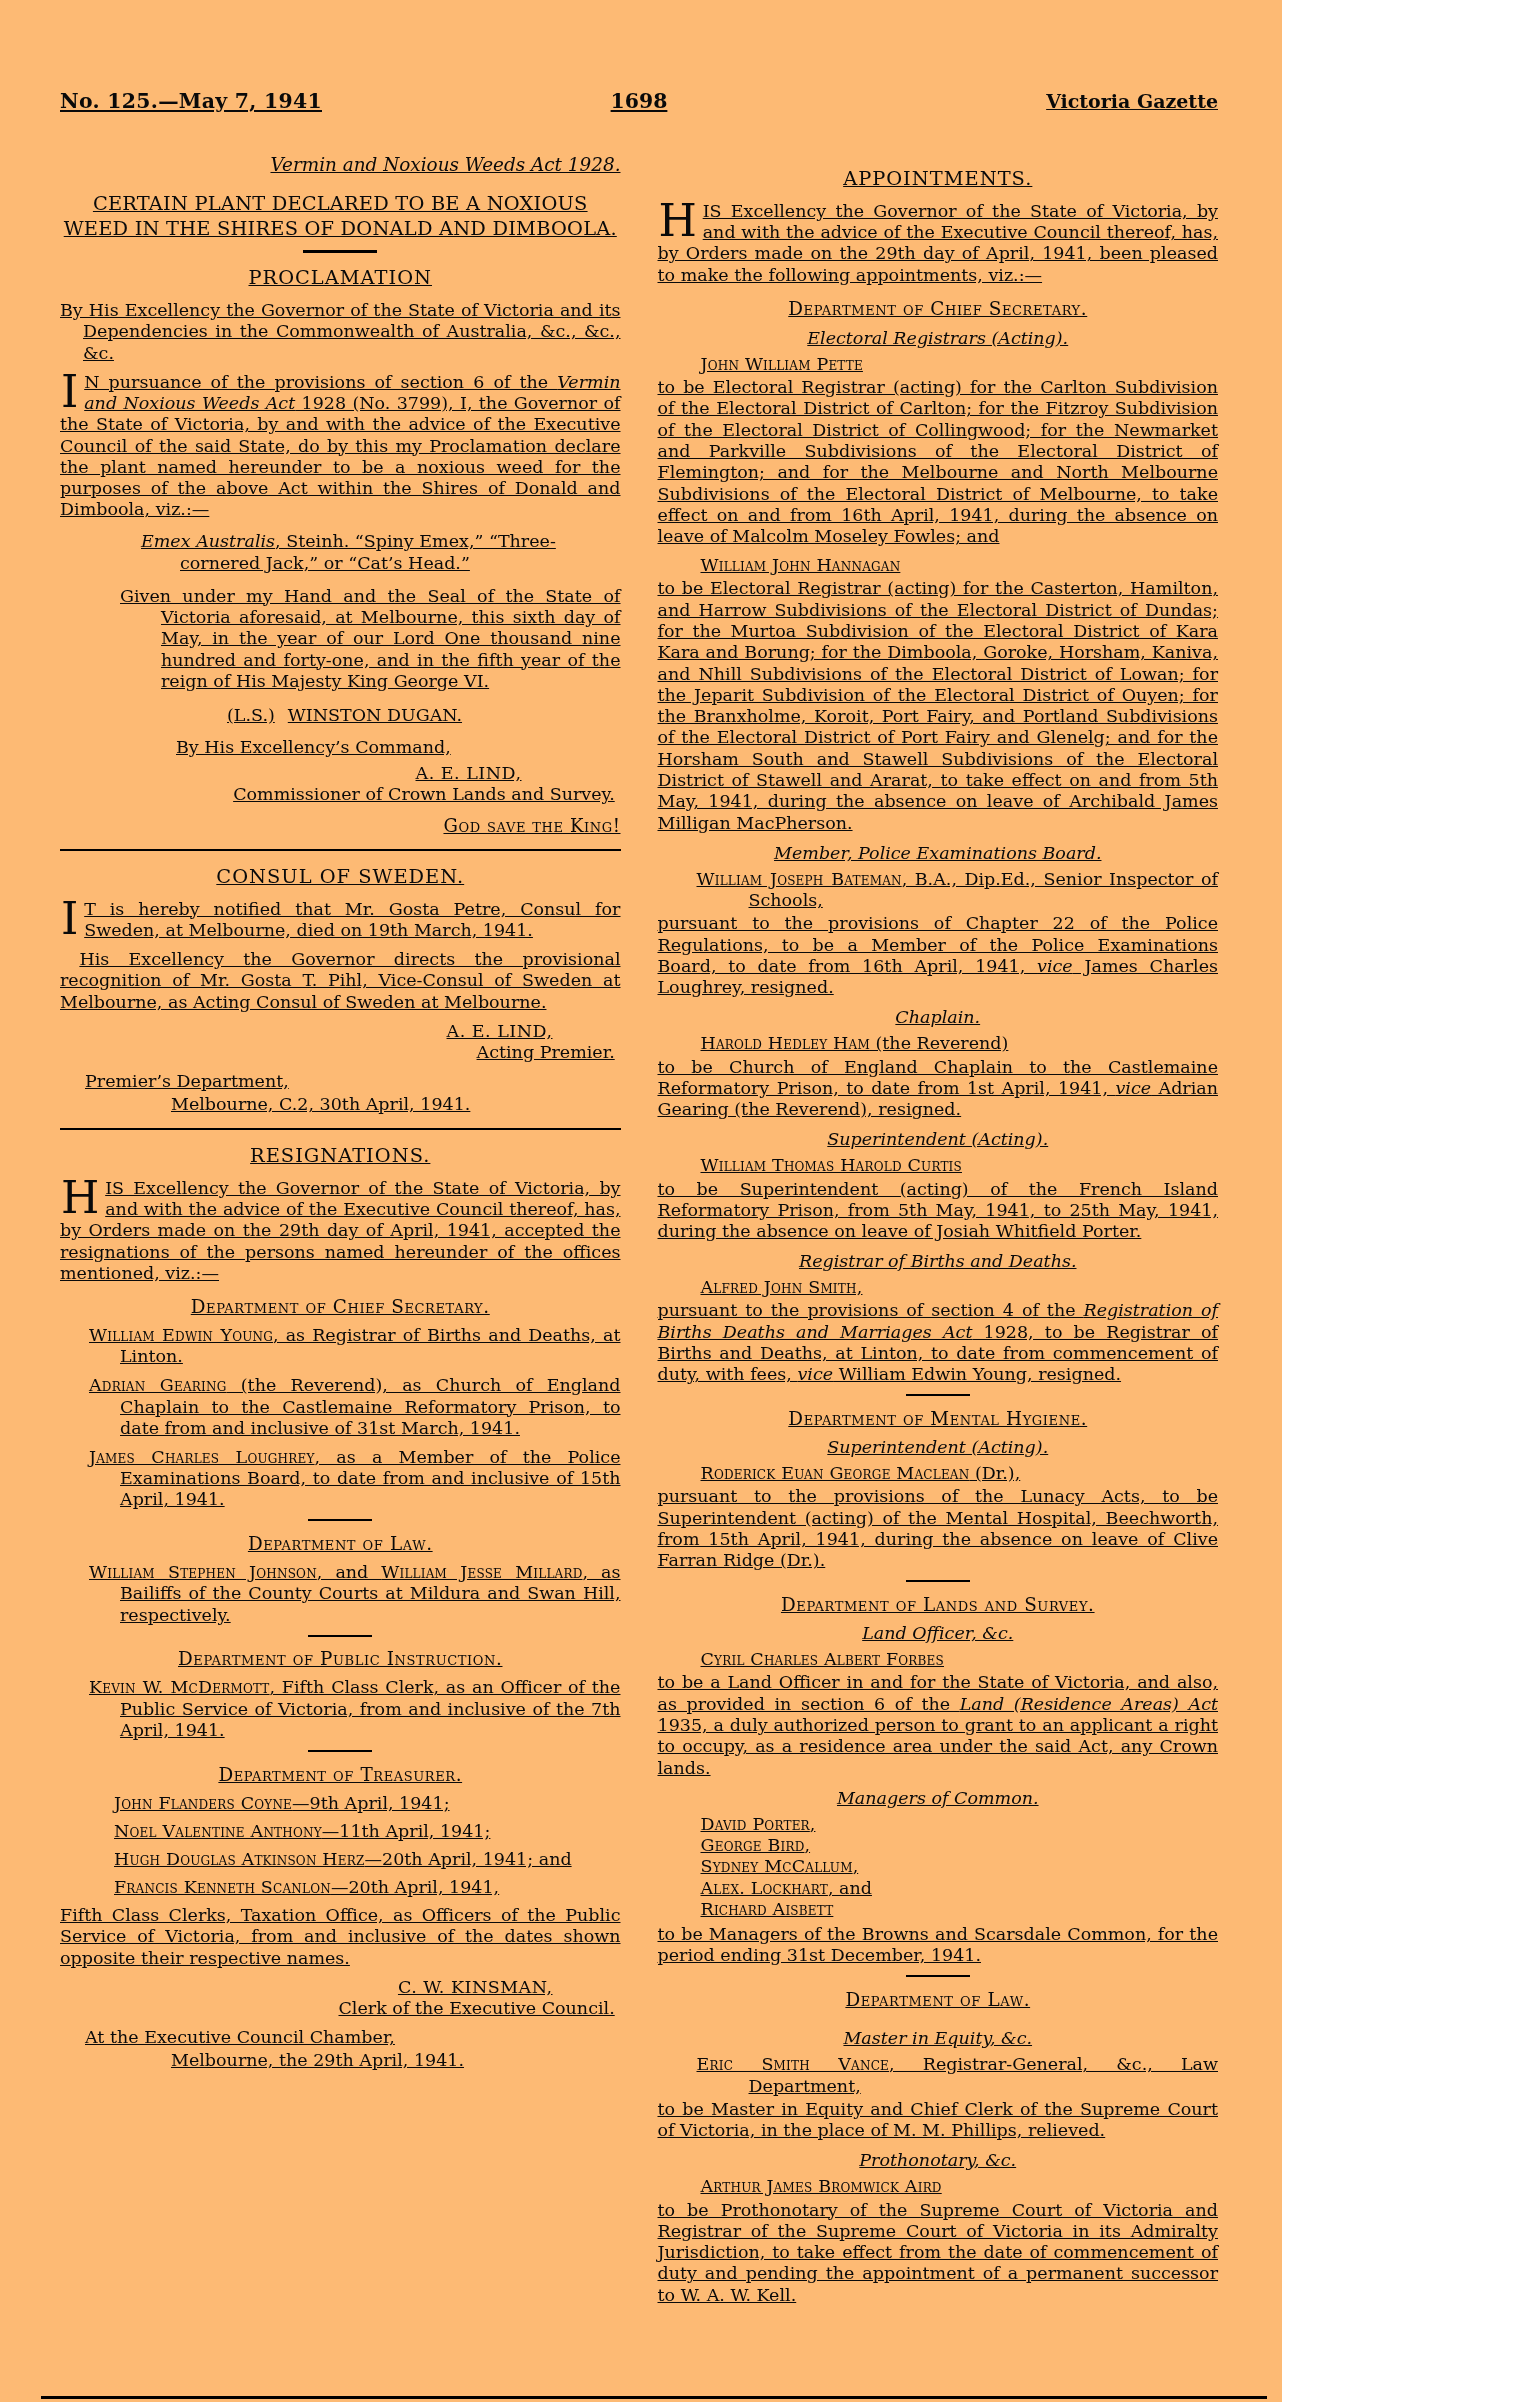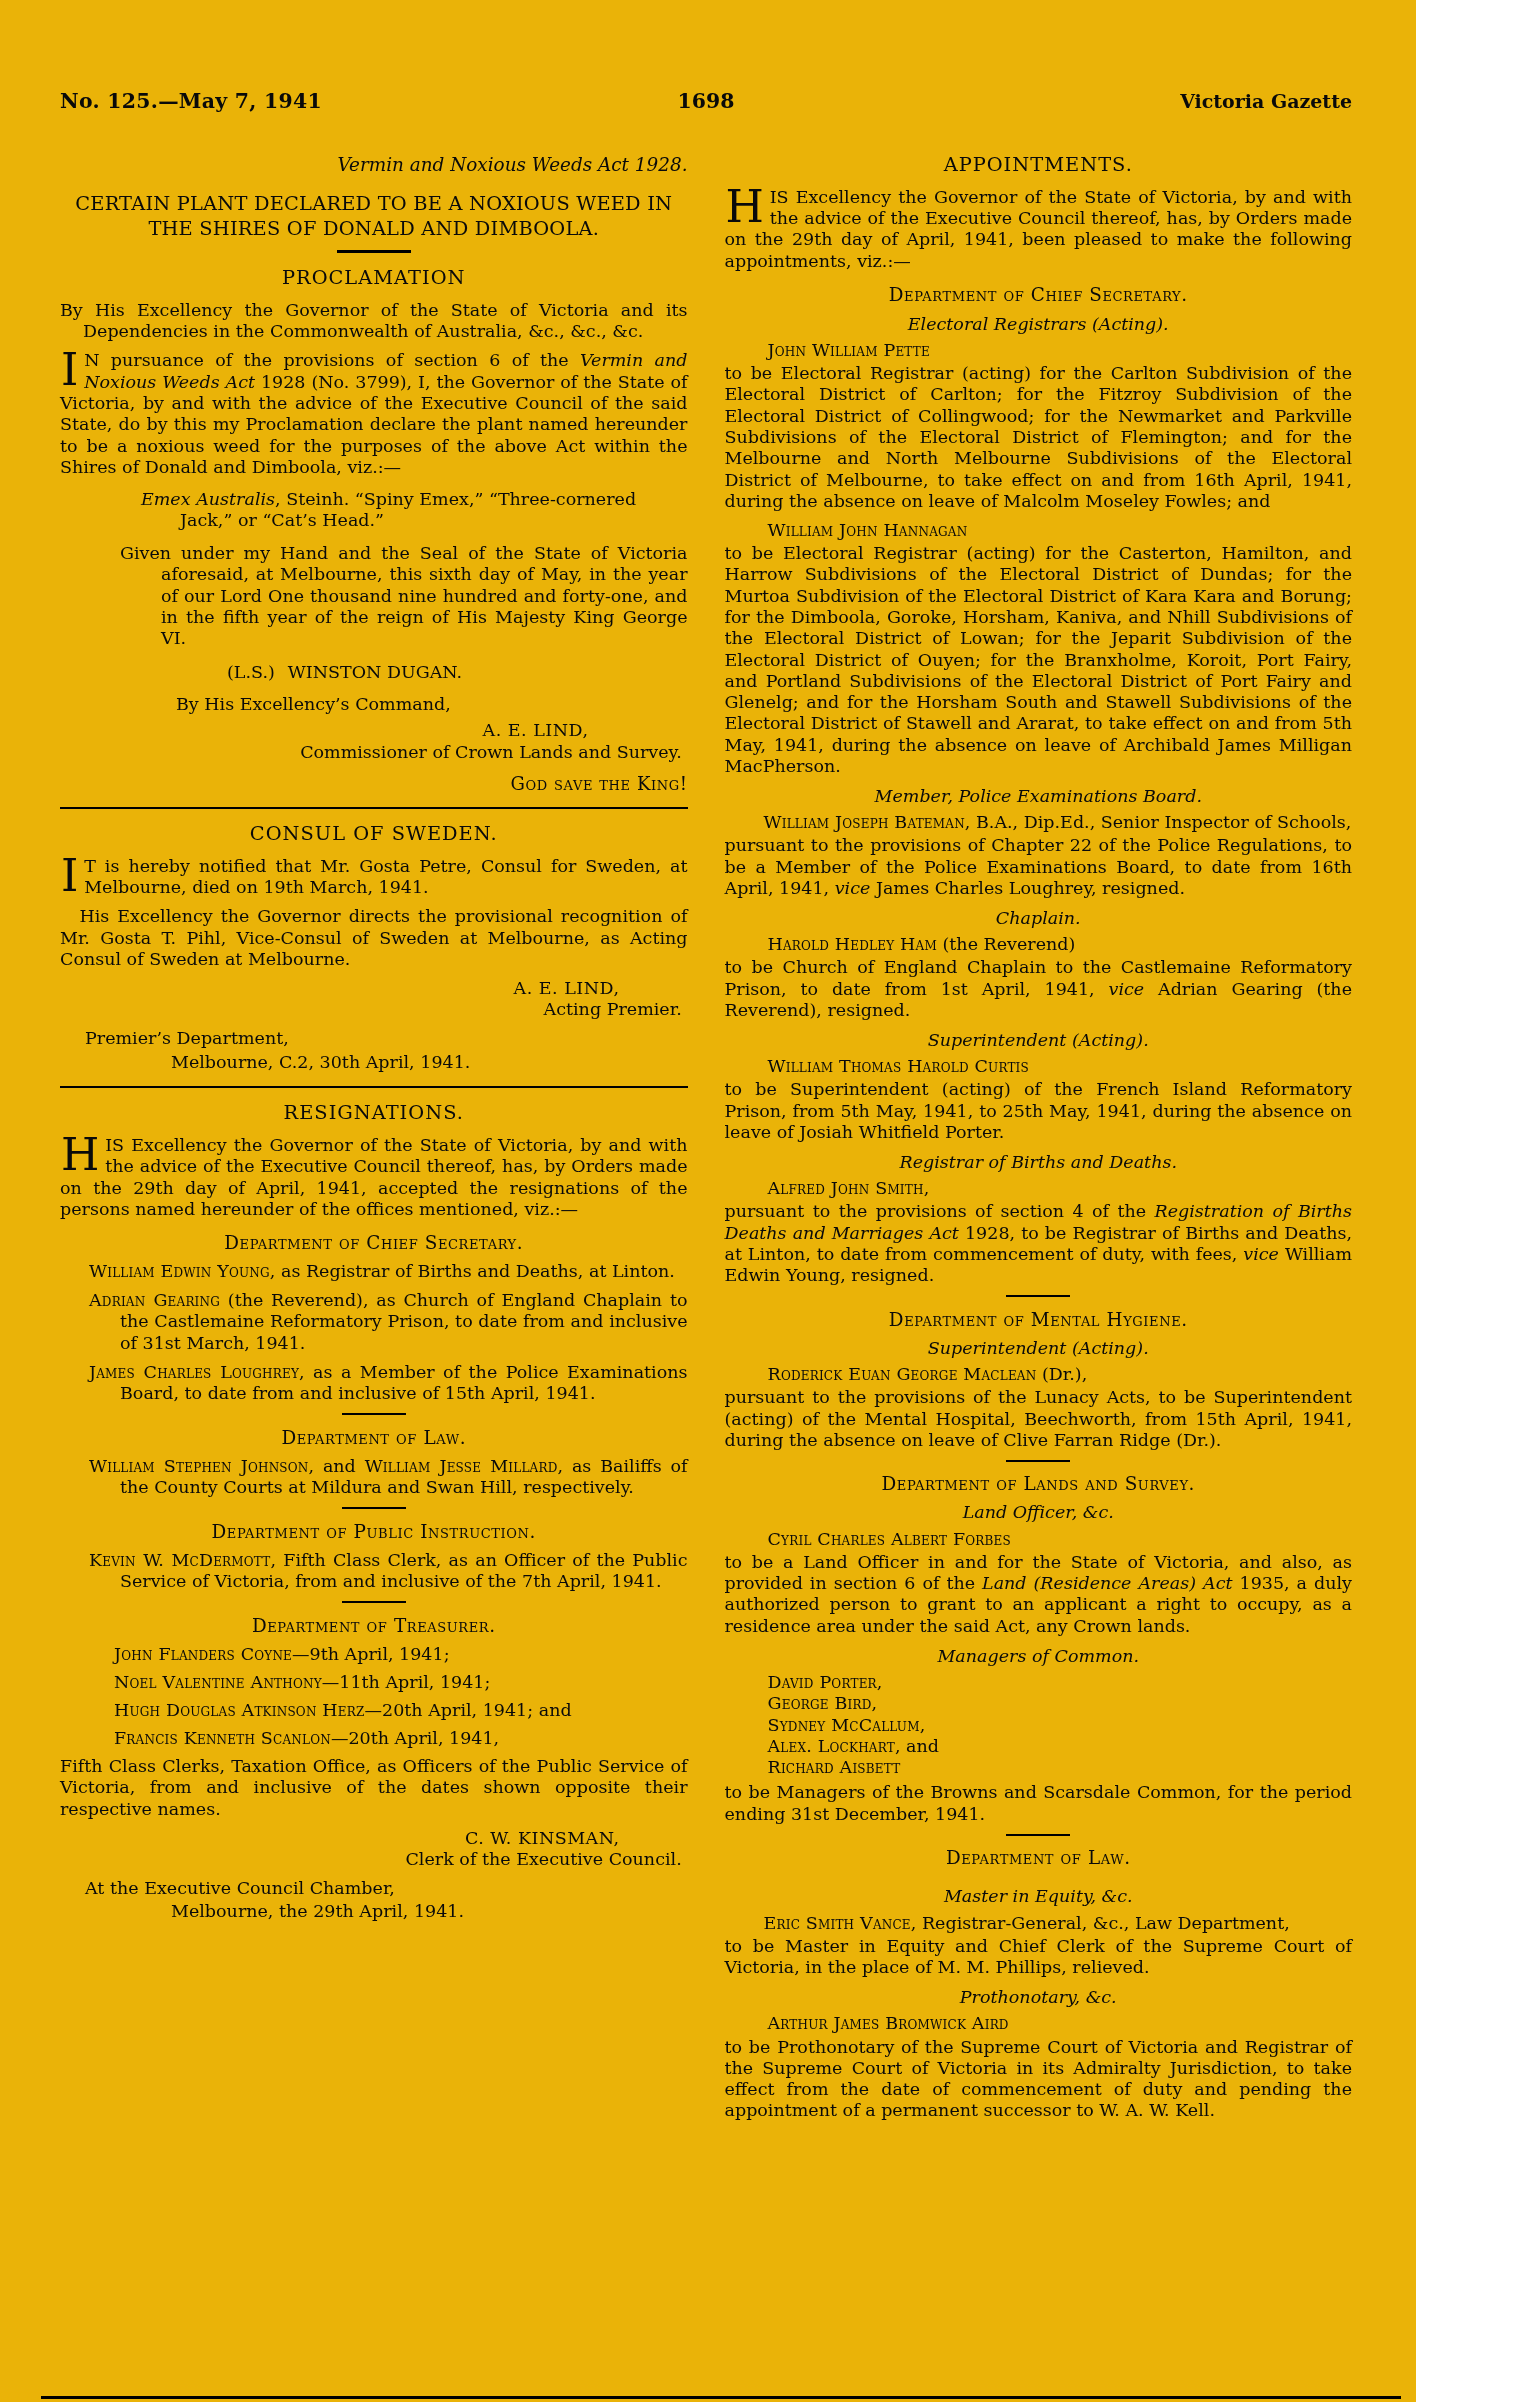--- a/index.html
+++ b/index.html
@@ -1,18 +1,18 @@
 <!DOCTYPE html>
 <html><head>
 <meta charset="utf-8">
 <style>
   html,body{margin:0;padding:0;background:#ffffff;}
   .page{
-    width:1416px;height:2403px;background:#eab308;position:relative;overflow:hidden;
-    font-family:"DejaVu Serif","Liberation Serif",serif;color:#0a0a0a;
+    width:1282px;height:2403px;background:#fdba74;position:relative;overflow:hidden;
+    font-family:"DejaVu Serif","Liberation Serif",serif;color:#0a0a0a;text-decoration:underline;
     -webkit-font-smoothing:antialiased;
   }
   .masthead{display:flex;align-items:baseline;padding:89px 64px 0 60px;font-weight:bold;font-size:20.4px;}
   .masthead .m-left{flex:1.2;letter-spacing:0.3px;}
   .masthead .m-mid{flex:1;text-align:center;}
   .masthead .m-right{flex:1.2;text-align:right;font-size:19px;}
   .columns{display:flex;gap:37px;padding:41px 64px 0 60px;align-items:flex-start;}
   .col{flex:1;font-size:17.5px;line-height:21.3px;}
   p{margin:0 0 7.8px;}
   .justify{text-align:justify;}
@@ -147,21 +147,21 @@
         <div class="sig-role">Clerk of the Executive Council.</div>
       </div>
 
       <p class="place1">At the Executive Council Chamber,</p>
       <p class="place2">Melbourne, the 29th April, 1941.</p>
 
     </div>
 
     <div class="col">
 
-      <div class="section-title" style="margin-top:0;">APPOINTMENTS.</div>
+      <div class="section-title" style="margin-top:14px;">APPOINTMENTS.</div>
 
       <p class="justify"><span class="dropcap">H</span><span>IS Excellency the Governor of the State of Victoria, by and with the advice of the Executive Council thereof, has, by Orders made on the 29th day of April, 1941, been pleased to make the following appointments, viz.:—</span></p>
 
       <div class="dept">Department of Chief Secretary.</div>
 
       <div class="role">Electoral Registrars (Acting).</div>
 
       <p class="appointee name">John William Pette</p>
       <p class="body">to be Electoral Registrar (acting) for the Carlton Subdivision of the Electoral District of Carlton; for the Fitzroy Subdivision of the Electoral District of Collingwood; for the Newmarket and Parkville Subdivisions of the Electoral District of Flemington; and for the Melbourne and North Melbourne Subdivisions of the Electoral District of Melbourne, to take effect on and from 16th April, 1941, during the absence on leave of Malcolm Moseley Fowles; and</p>
 

